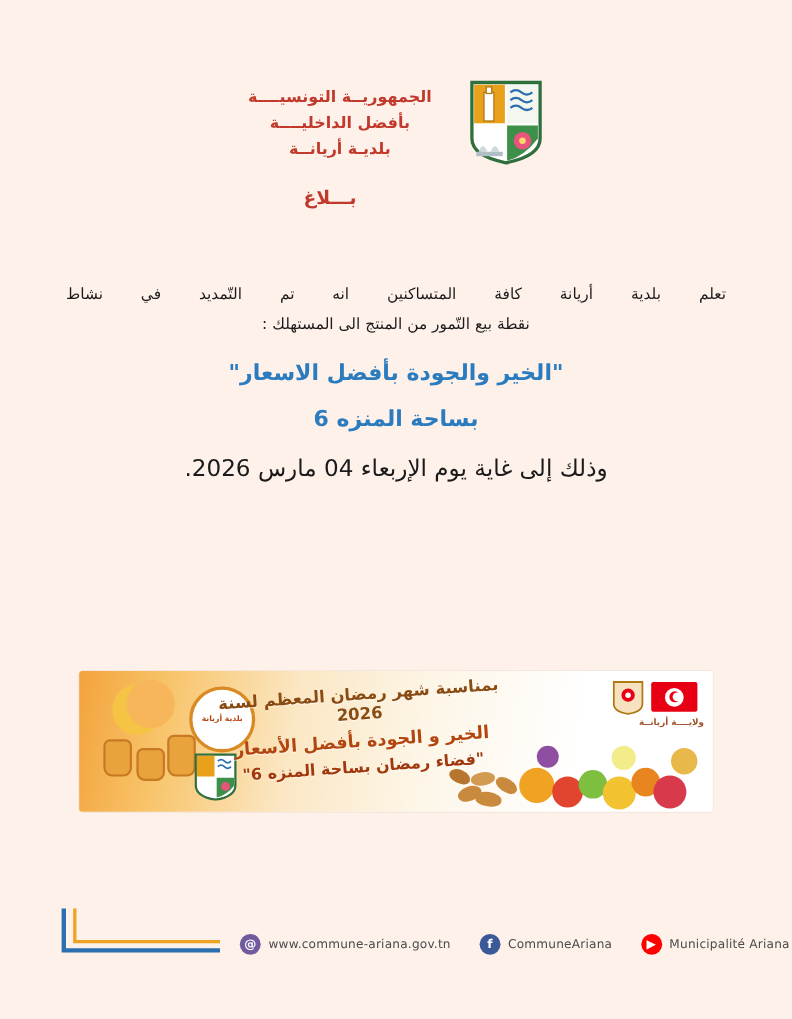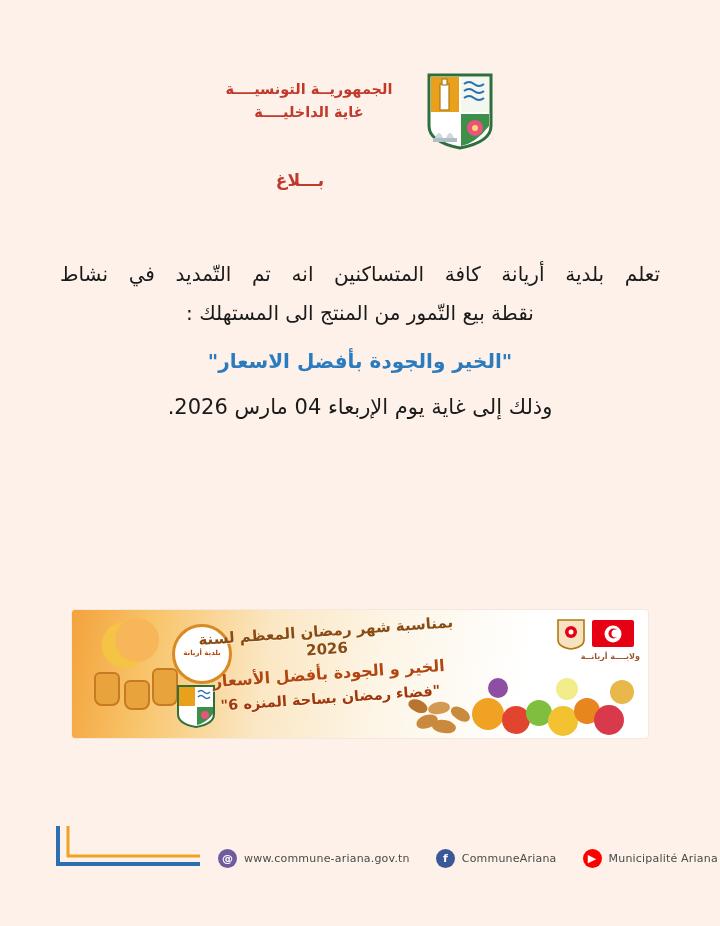--- a/index.html
+++ b/index.html
@@ -72,21 +72,21 @@
   
   .body-block {
     position: absolute;
     top: 255px;
     left: 60px;
     width: 600px;
     direction: rtl;
     text-align: center;
   }
   .body-line {
-    font-size: 20px;
+    font-size: 14px;
     color: #1a1a1a;
     line-height: 1.95;
     text-align: justify;
     text-align-last: justify;
     direction: rtl;
   }
   .body-line.last-line {
     text-align: left;
     text-align-last: center;
   }
@@ -355,21 +355,22 @@
 </style>
 </head>
 <body>
 
 <div class="page">
 
   <div class="header">
 
     <div class="header-text">
       <div>الجمهوريــة التونسيــــة</div>
-      <div>غاية الداخليــــة</div>
+      <div>بأفضل الداخليــــة</div>
+      <div>بلديـة أريانــة</div>
     </div>
 
     <div class="emblem">
       <svg viewBox="0 0 68 78" width="68" height="78" aria-hidden="true">
         <path d="M3 3 H65 V54 Q65 70 34 76 Q3 70 3 54 Z" fill="#ffffff" stroke="#2f6f3e" stroke-width="3"></path>
         <path d="M5 5 H33 V40 H5 Z" fill="#e9a11c"></path>
         <path d="M35 5 H63 V40 H35 Z" fill="#f3f7ef"></path>
         <path d="M5 42 H33 V74 Q20 71 5 54 Z" fill="#ffffff"></path>
         <path d="M35 42 H63 V54 Q50 71 35 74 Z" fill="#3e8f4a"></path>
 
@@ -389,20 +390,21 @@
       </svg>
     </div>
   </div>
 
   <div class="notice-title">بـــلاغ</div>
 
   <div class="body-block">
     <div class="body-line">تعلم بلدية أريانة كافة المتساكنين انه تم التّمديد في نشاط</div>
     <div class="body-line last-line">نقطة بيع التّمور من المنتج الى المستهلك :</div>
     <div class="highlight">"الخير والجودة بأفضل الاسعار"</div>
+    <div class="highlight second">بساحة المنزه 6</div>
     <div class="closing">وذلك إلى غاية يوم الإربعاء 04 مارس 2026.</div>
   </div>
 
   <div class="banner">
     <div class="banner-inner">
 
       <div class="banner-decor-left">
         <div class="moon"></div>
         <div class="lantern l1"></div>
         <div class="lantern l2"></div>

